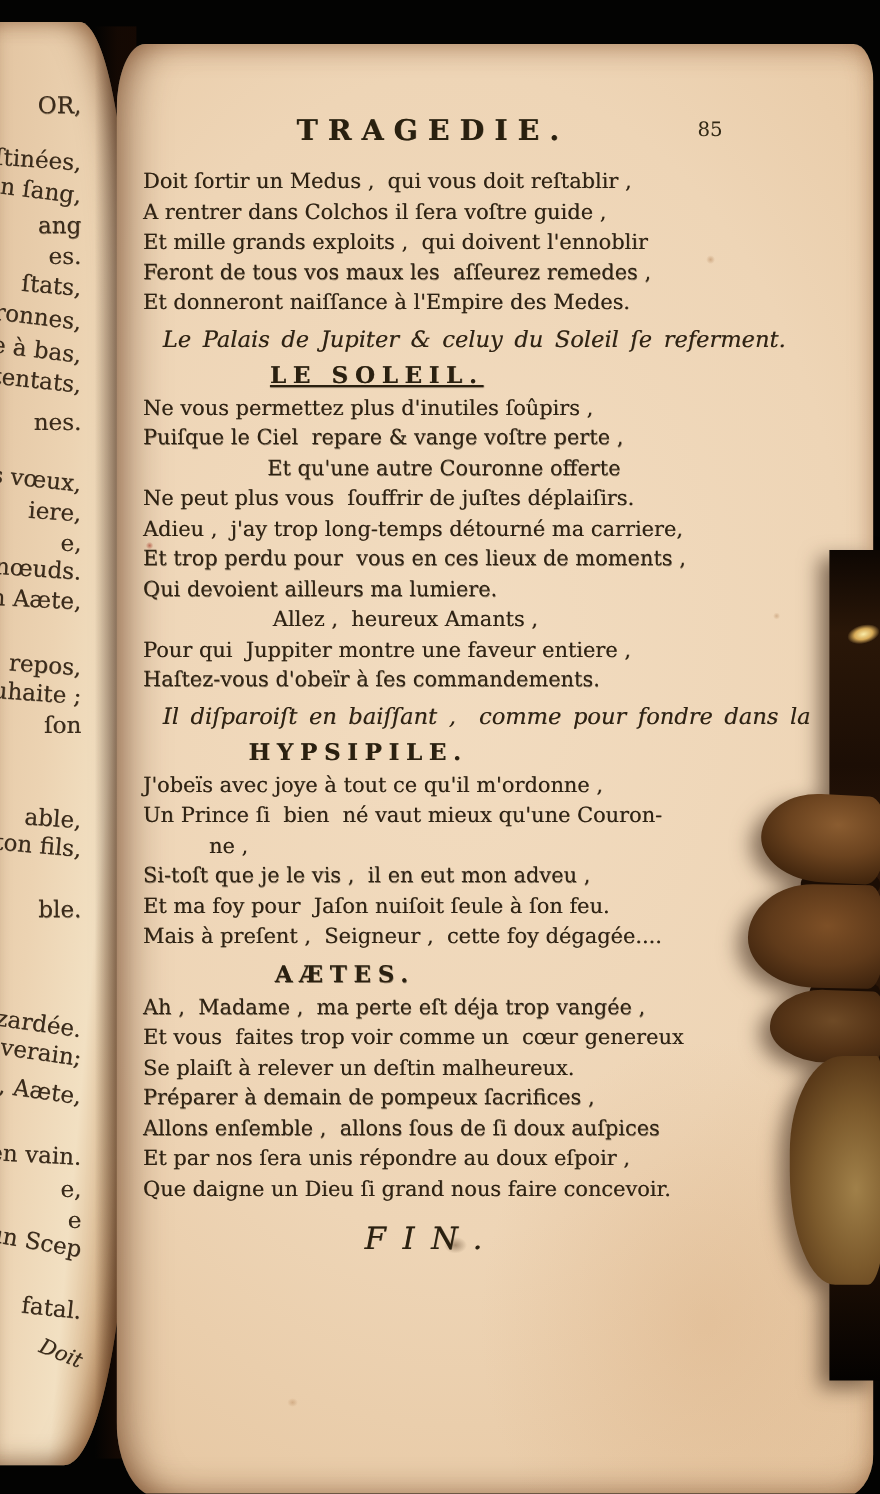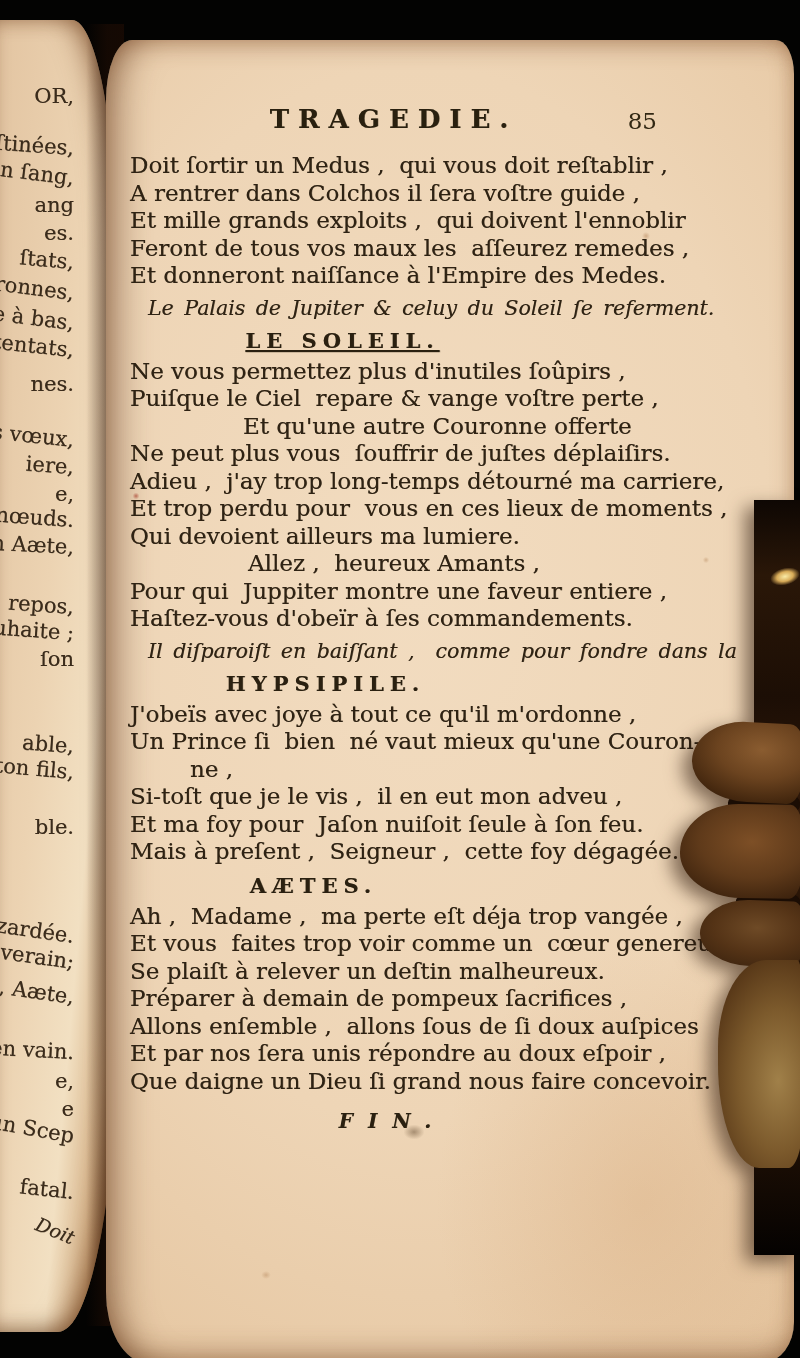--- a/index.html
+++ b/index.html
@@ -31,32 +31,32 @@
       radial-gradient(40% 26% at 78% 88%, rgba(214,168,122,.35), rgba(214,168,122,0) 75%),
       radial-gradient(130% 100% at 45% 42%, #f2dcc0 0%, #eed5b6 40%, #e6c7a2 66%, #dab48a 86%, #cfa377 100%);
     border-radius:26px 18px 30px 40px / 60px 34px 40px 70px;
     box-shadow:inset 28px 0 36px -18px rgba(85,42,15,.55), inset -12px 0 24px -14px rgba(130,75,35,.4),
                inset 0 18px 26px -16px rgba(130,75,35,.42), inset 0 -22px 30px -18px rgba(105,58,26,.48);}
   .page-content{position:absolute;left:24px;top:64px;width:625px;color:#2e2213;}
   .page-header{position:relative;height:34px;}
   .running-title{display:block;text-align:center;transform:translateX(-49px);
     font-size:26px;letter-spacing:9px;font-weight:bold;color:#29200f;
     text-shadow:.4px .4px .5px rgba(41,32,15,.5);}
-  .page-number{position:absolute;right:98px;top:4px;font-size:23px;color:#32281ا4;}
+  .page-number{position:absolute;right:98px;top:4px;font-size:18px;color:#32281ا4;}
   .page-number{color:#322814;}
   .lines{margin-top:14px;}
-  .line{white-space:pre;font-size:23px;line-height:27.5px;
+  .line{white-space:pre;font-size:19px;line-height:27.5px;
     text-shadow:.35px .35px .45px rgba(46,34,19,.55);}
   .line.stage{font-size:20.5px;line-height:26px;font-style:italic;margin:5px 0 2px;word-spacing:4px;}
   .line.stage + .line.stage{margin-top:-2px;}
   .line.heading{font-size:21px;line-height:30px;margin:5px 0 2px;text-align:center;
     letter-spacing:6px;font-weight:bold;color:#2a2010;}
   .fin{margin-top:14px;text-align:center;transform:translateX(-50px);
-    font-style:italic;font-size:20px;letter-spacing:15px;color:#2a2010;
-    text-shadow:.35px .35px .45px rgba(42,32,16,.55);font-weight:bold;}
+    font-style:italic;font-size:28px;letter-spacing:15px;color:#2a2010;
+    text-shadow:.35px .35px .45px rgba(42,32,16,.55);}
 
   
   .hand{position:absolute;left:678px;top:500px;width:122px;height:770px;z-index:5;
     filter:drop-shadow(-9px 7px 9px rgba(40,20,8,.55));}
   .hand-bg{position:absolute;left:76px;top:0;width:46px;height:755px;
     background:linear-gradient(180deg,#0e0703 0%,#2a1708 10%,#1c0e05 26%,#30190a 42%,#241204 62%,#2b1607 78%,#120903 92%,#040201 100%);}
   .glint{position:absolute;left:92px;top:68px;width:30px;height:17px;border-radius:50%;
     transform:rotate(-14deg);
     background:radial-gradient(closest-side,#f9eaa6 0%,#d8ab58 55%,rgba(120,80,30,0) 100%);}
   .gap{position:absolute;background:#1b0d04;border-radius:45%;}

